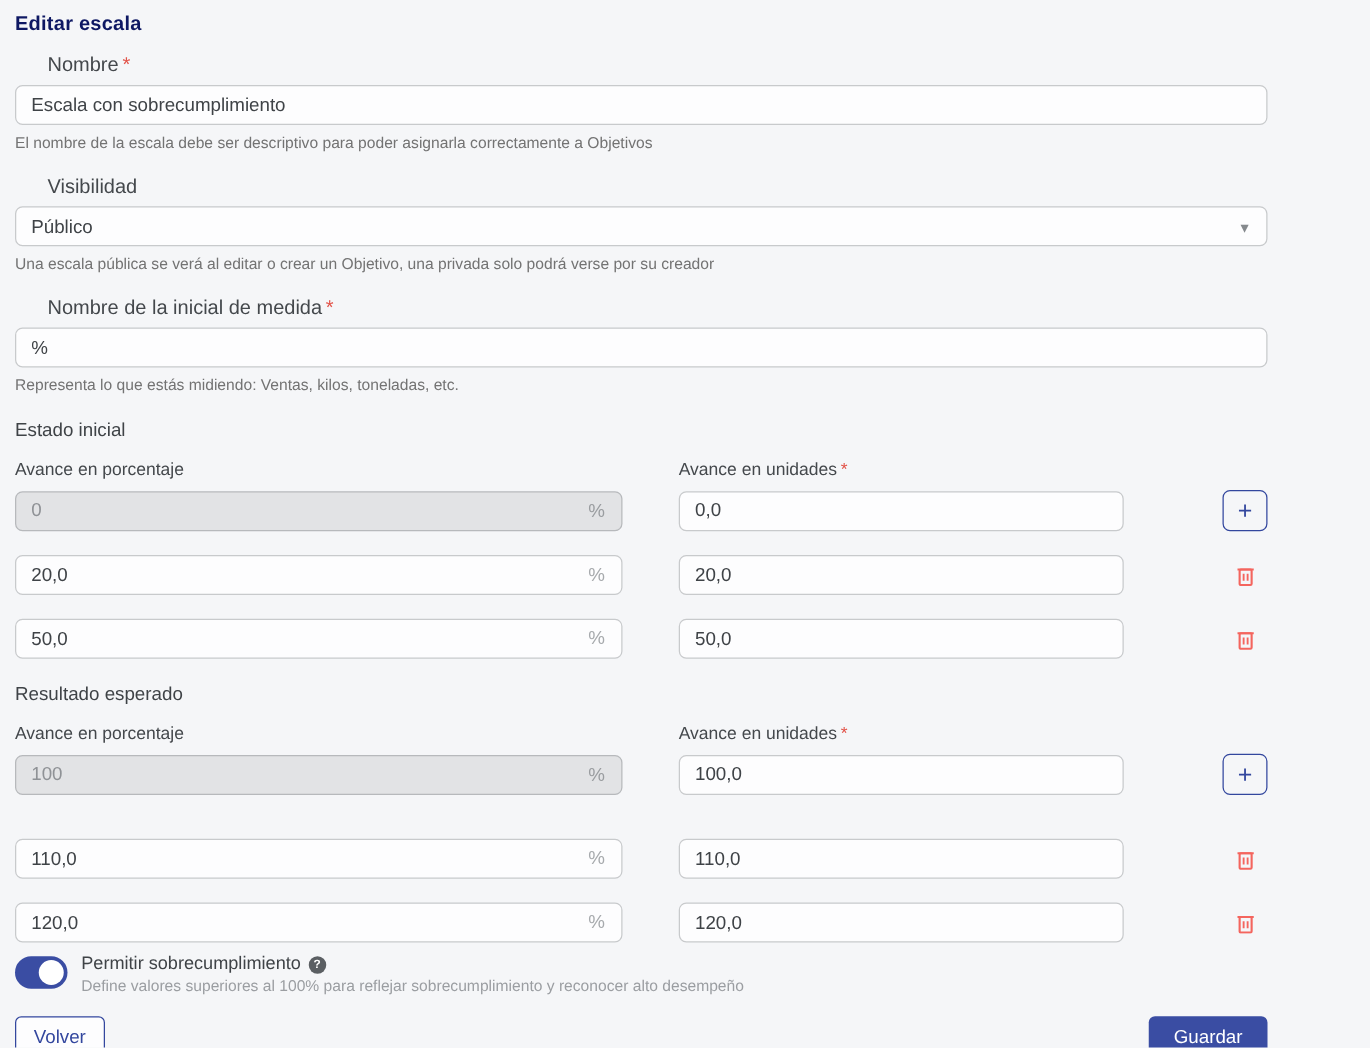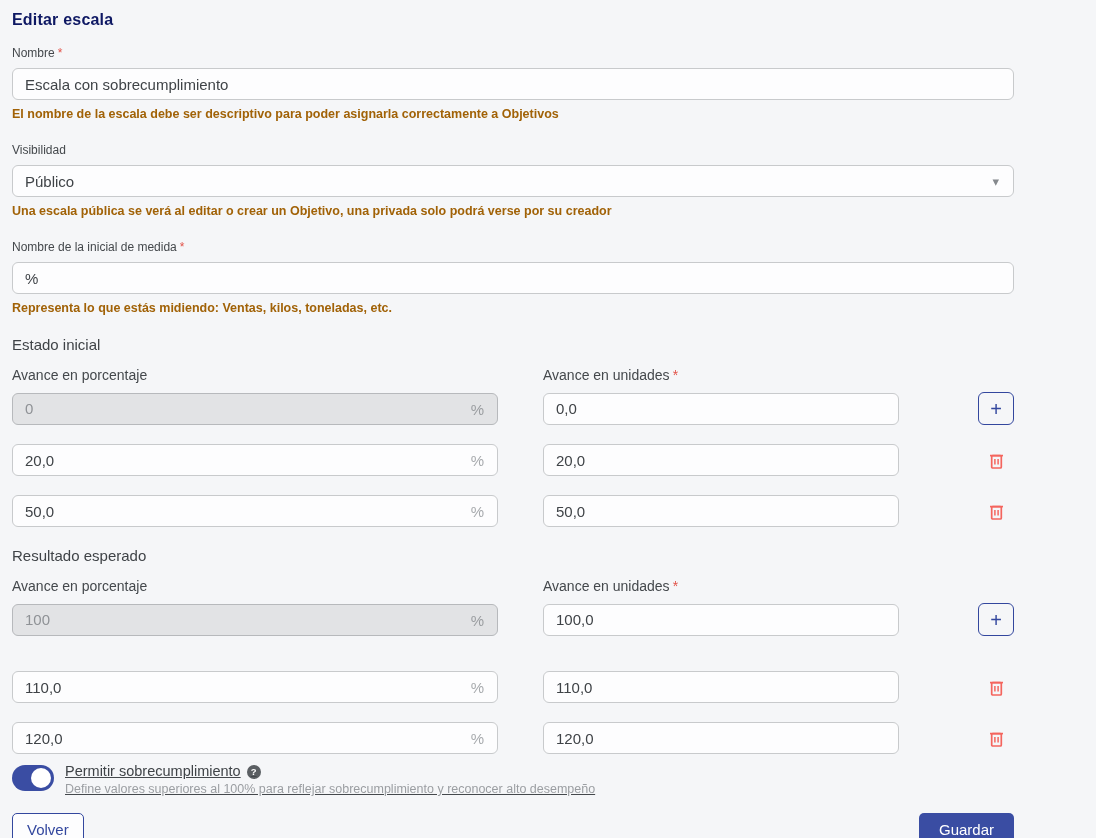--- a/index.html
+++ b/index.html
@@ -14,24 +14,25 @@
   h1.page-title {
     color: #0e1863;
     font-size: 16px;
     font-weight: 700;
     line-height: 28px;
     margin-bottom: 10px;
     letter-spacing: 0.2px;
   }
 
   .field-label {
-    font-size: 12px;
+    font-size: 16px;
     line-height: 18px;
     color: #44484c;
     margin-bottom: 6px;
+    margin-left: 26px;
   }
   .req { color: #e25349; margin-left: 3px; }
 
   .text-input {
     width: 1002px;
     height: 32px;
     border: 1px solid #c8cacc;
     border-radius: 6px;
     background: #fdfdfe;
     font-family: "Liberation Sans", "DejaVu Sans", sans-serif;
@@ -54,23 +55,22 @@
     display: flex;
     align-items: center;
     justify-content: space-between;
     cursor: pointer;
   }
   .caret { color: #85898d; font-size: 13px; line-height: 1; }
 
   .helper {
     font-size: 12.5px;
     line-height: 14px;
-    color: #a16207;
+    color: #737373;
     margin-top: 7px;
-    font-weight: bold;
   }
 
   .field-group { margin-bottom: 20px; }
 
   .section-title {
     font-size: 15px;
     font-weight: 400;
     color: #3f4347;
     line-height: 16px;
     margin-bottom: 13px;
@@ -168,21 +168,21 @@
   }
   .toggle .knob {
     position: absolute;
     top: 3px;
     right: 3px;
     width: 20px;
     height: 20px;
     border-radius: 50%;
     background: #ffffff;
   }
-  .toggle-texts { margin-left: 11px; text-decoration: underline; }
+  .toggle-texts { margin-left: 11px; }
   .toggle-label {
     font-size: 14.5px;
     color: #3f4347;
     line-height: 17px;
     display: flex;
     align-items: center;
   }
   .help-icon {
     display: inline-flex;
     align-items: center;

